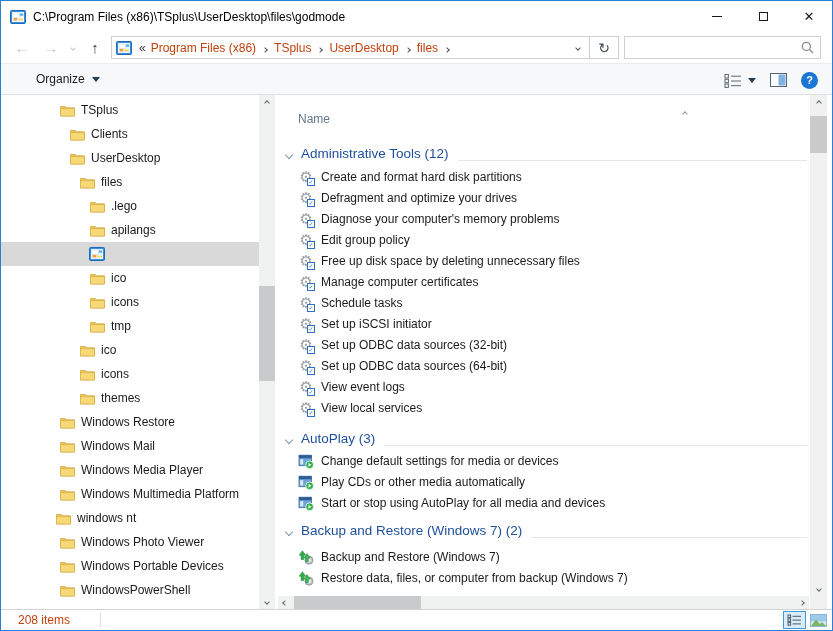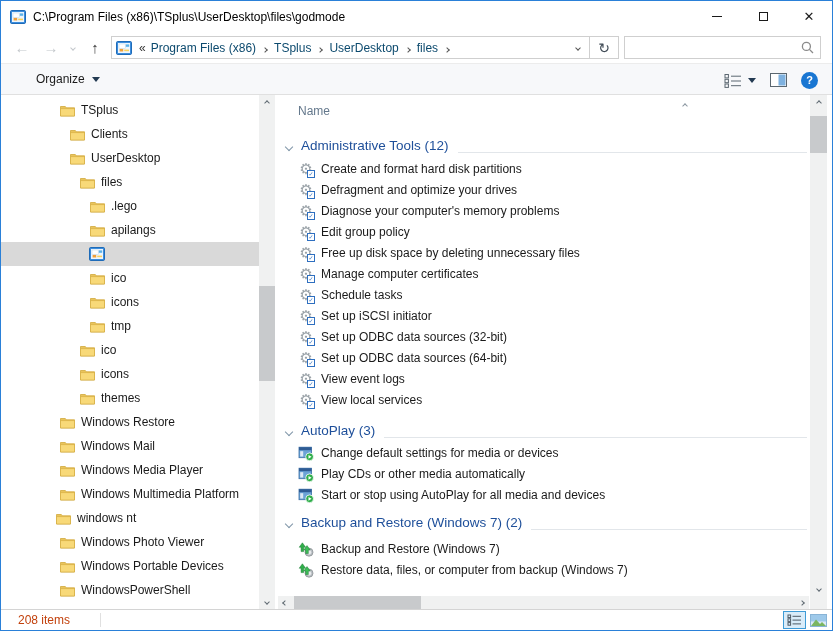--- a/index.html
+++ b/index.html
@@ -22,21 +22,21 @@
   .glyph-close{ font-size:13px; color:#1a1a1a; line-height:1; }
   
   .navbar{ position:absolute; left:0; top:31px; width:100%; height:31px; background:#fff; }
   .navbtn{ position:absolute; top:0; height:31px; display:flex; align-items:center; justify-content:center; font-size:15px; }
   .arrow-dim{ color:#c3c7cb; }
   .arrow-dark{ color:#3c3c3c; }
   .addressbox{ position:absolute; left:110px; top:4px; width:508px; height:23px;
     border:1px solid #cfcfcf; background:#fff; display:flex; align-items:center; }
   .addr-icon{ margin-left:4px; display:inline-flex; }
   .crumbs{ display:flex; align-items:center; margin-left:7px; white-space:nowrap; overflow:hidden; flex:1; }
-  .crumb{ padding:0 2px; color:#0c4a6e; cursor:pointer; }
+  .crumb{ padding:0 2px; color:#c2410c; cursor:pointer; }
   .crumb-guill{ color:#333; margin-right:3px; }
   .crumb-sep{ margin:0 5px; color:#555; }
   .addr-dd{ width:22px; height:100%; display:flex; align-items:center; justify-content:center; color:#555; cursor:pointer; }
   .addr-refresh{ width:29px; height:100%; border-left:1px solid #cfcfcf; display:flex; align-items:center; justify-content:center;
     font-size:14px; color:#3f4a55; cursor:pointer; }
   .searchbox{ position:absolute; left:623px; top:4px; width:197px; height:23px; border:1px solid #cfcfcf; background:#fff;
     display:flex; align-items:center; }
   .searchbox input{ flex:1; border:none; outline:none; height:100%; padding:0 6px; font:12px "Liberation Sans",sans-serif; }
   .search-mag{ margin-right:6px; display:inline-flex; cursor:pointer; }
   
@@ -64,21 +64,21 @@
   .sb-v{ position:absolute; background:#f0f1f1; }
   .sb-thumb{ position:absolute; background:#c8cacc; }
   .sb-arrow{ position:absolute; display:flex; align-items:center; justify-content:center; width:100%; height:15px; color:#5f6a72; }
   .chev{ display:inline-block; width:6px; height:6px; border-right:1.5px solid currentColor; border-bottom:1.5px solid currentColor; }
   .chev.up{ transform:rotate(-135deg); }
   .chev.down{ transform:rotate(45deg); }
   .chev.left{ transform:rotate(135deg); }
   .chev.right{ transform:rotate(-45deg); }
   .chev.small{ width:4px; height:4px; border-width:1.2px; }
   
-  .rightpane{ position:absolute; left:277px; top:0; width:531px; height:514px; overflow:hidden; background:#fff; }
+  .rightpane{ position:absolute; left:277px; top:8px; width:531px; height:514px; overflow:hidden; background:#fff; }
   .colheader{ height:26px; display:flex; align-items:flex-end; padding-left:20px; padding-bottom:3px;
     color:#64788c; font-size:12px; position:relative; }
   .sortchev{ position:absolute; left:405px; top:2px; color:#8a96a0; }
   .group{ }
   .group-header{ height:22px; display:flex; align-items:flex-end; padding-left:8px; cursor:pointer; }
   .group-header .gchev{ color:#7f95a8; margin-right:9px; }
   .group-title{ font-size:13.5px; color:#1e4f9a; white-space:nowrap; }
   .group-line{ flex:1; height:1px; background:#e2e6ea; margin-left:9px; margin-right:2px; }
   .gi{ height:21px; display:flex; align-items:center; gap:7px; padding-left:20px; white-space:nowrap; cursor:pointer; }
   .gi .lbl{ font-size:12px; }

